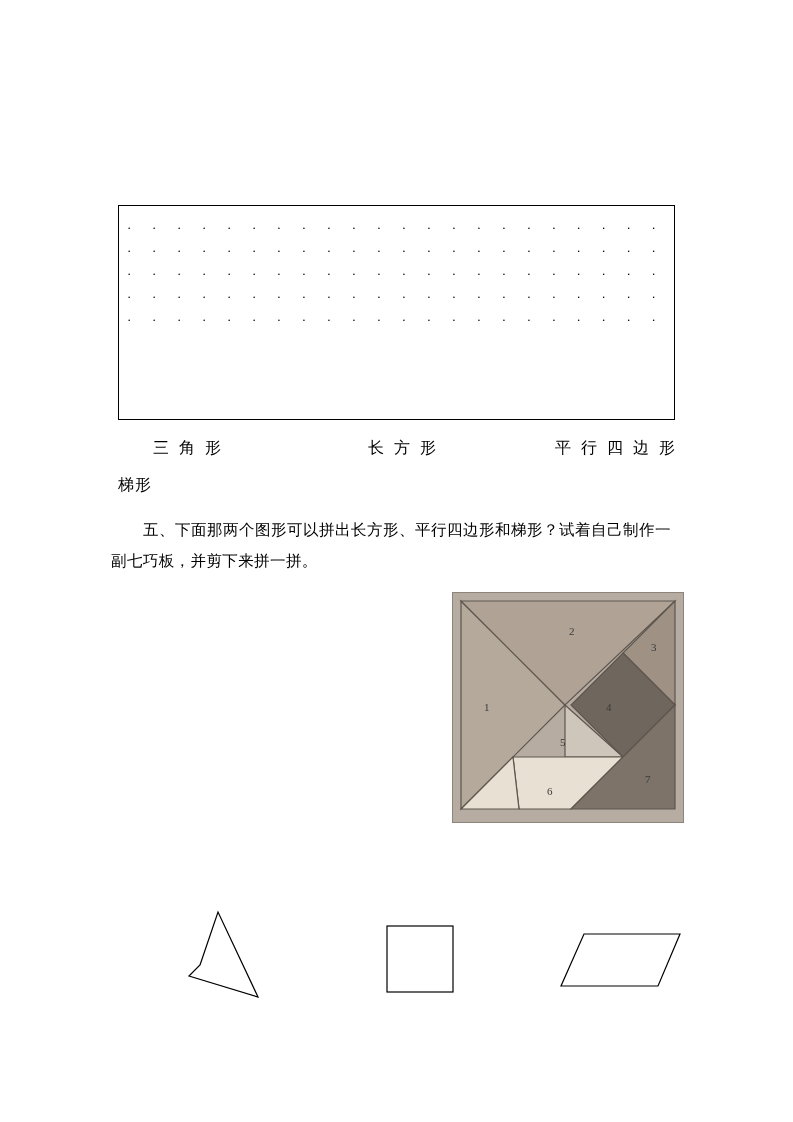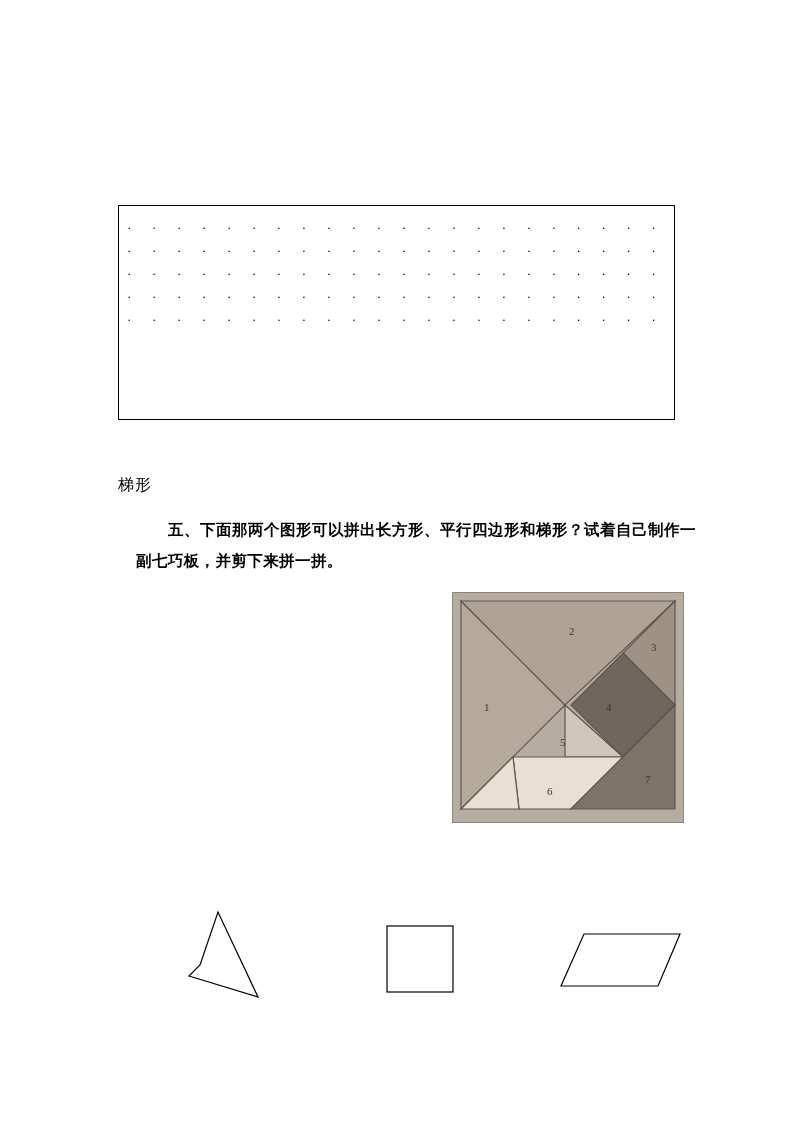--- a/index.html
+++ b/index.html
@@ -75,23 +75,22 @@
     font-family: Liberation Mono, monospace;
   }
 
   
   .question {
     position: absolute;
     font-size: 15.5px;
     line-height: 31px;
     letter-spacing: 0.4px;
     width: 560px;
-    left: 136px;
+    left: 111px;
     text-align: justify;
-    font-weight: bold;
   }
   .q5 { top: 514px; }
   .q6 { top: 824px; }
   .q-indent { display: inline-block; width: 32px; }
 
   
   .tangram-wrap {
     position: absolute;
     left: 452px;
     top: 592px;
@@ -129,20 +128,25 @@
   <div class="answer-box">
     <div class="dot-lines">
       <div class="dot-line">· · · · · · · · · · · · · · · · · · · · · · · · · · · · · · · · · · · · · · · · · · · · · · · · · · · · · ·</div>
       <div class="dot-line">· · · · · · · · · · · · · · · · · · · · · · · · · · · · · · · · · · · · · · · · · · · · · · · · · · · · · ·</div>
       <div class="dot-line">· · · · · · · · · · · · · · · · · · · · · · · · · · · · · · · · · · · · · · · · · · · · · · · · · · · · · ·</div>
       <div class="dot-line">· · · · · · · · · · · · · · · · · · · · · · · · · · · · · · · · · · · · · · · · · · · · · · · · · · · · · ·</div>
       <div class="dot-line">· · · · · · · · · · · · · · · · · · · · · · · · · · · · · · · · · · · · · · · · · · · · · · · ·</div>
     </div>
   </div>
 
+  <div class="labels-row">
+    <span class="lbl lbl-tri">三 角 形</span>
+    <span class="lbl lbl-rect">长 方 形</span>
+    <span class="lbl lbl-para">平 行 四 边 形</span>
+  </div>
   <div class="lbl-trap">梯形</div>
 
   <div class="question q5">
     <span class="q-indent"></span><span>五、下面那两个图形可以拼出长方形、平行四边形和梯形？试着自己制作一副七巧板，并剪下来拼一拼。</span>
   </div>
 
   <div class="tangram-wrap">
     <svg width="230" height="229" viewBox="0 0 230 229">
 
       <rect x="0" y="0" width="230" height="229" fill="#b6aca2"></rect>

